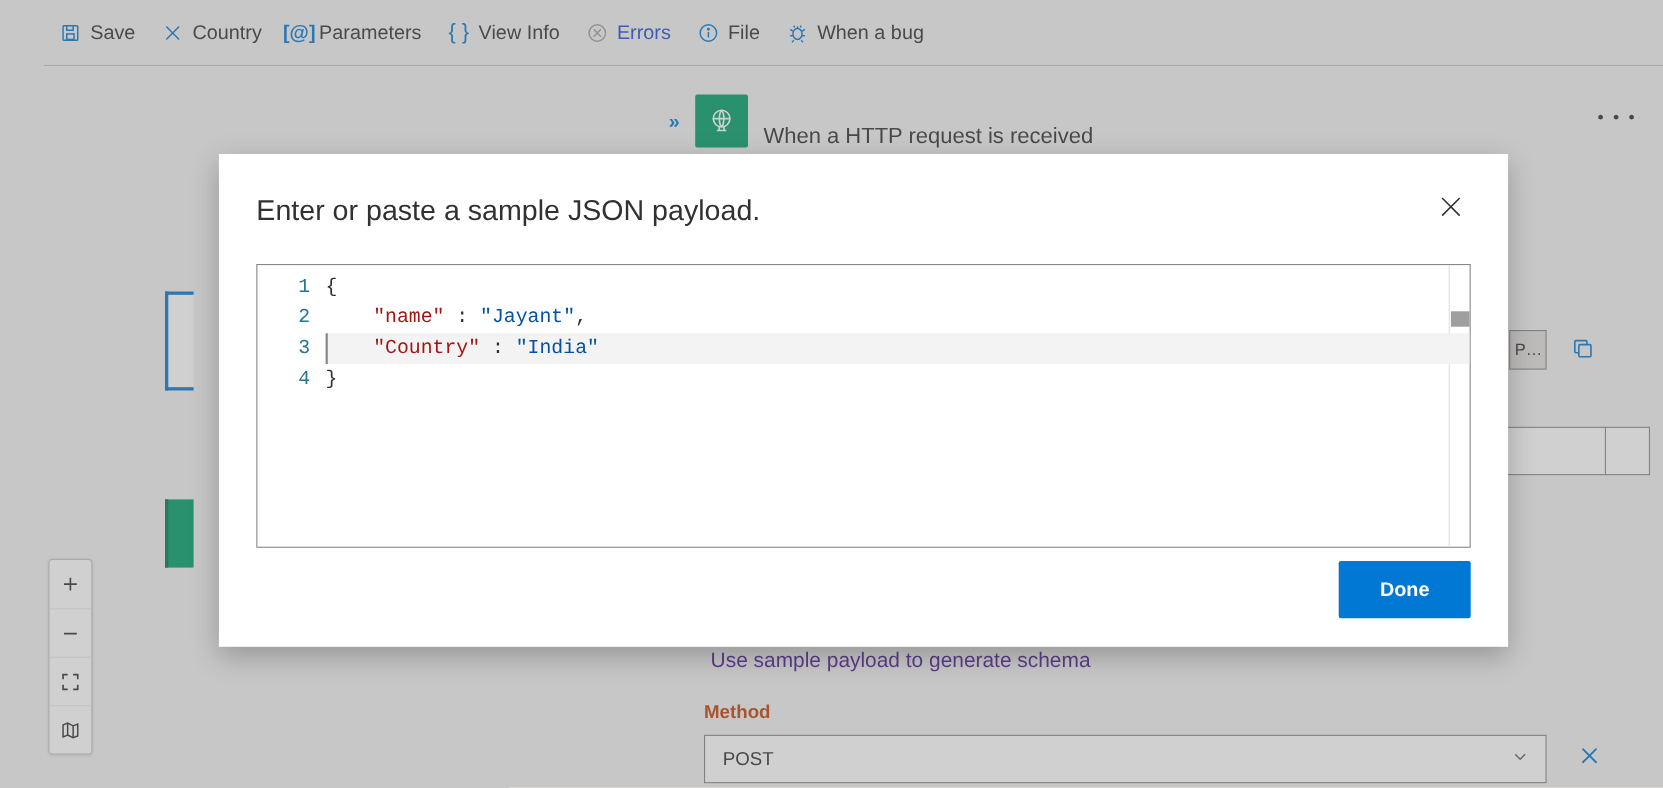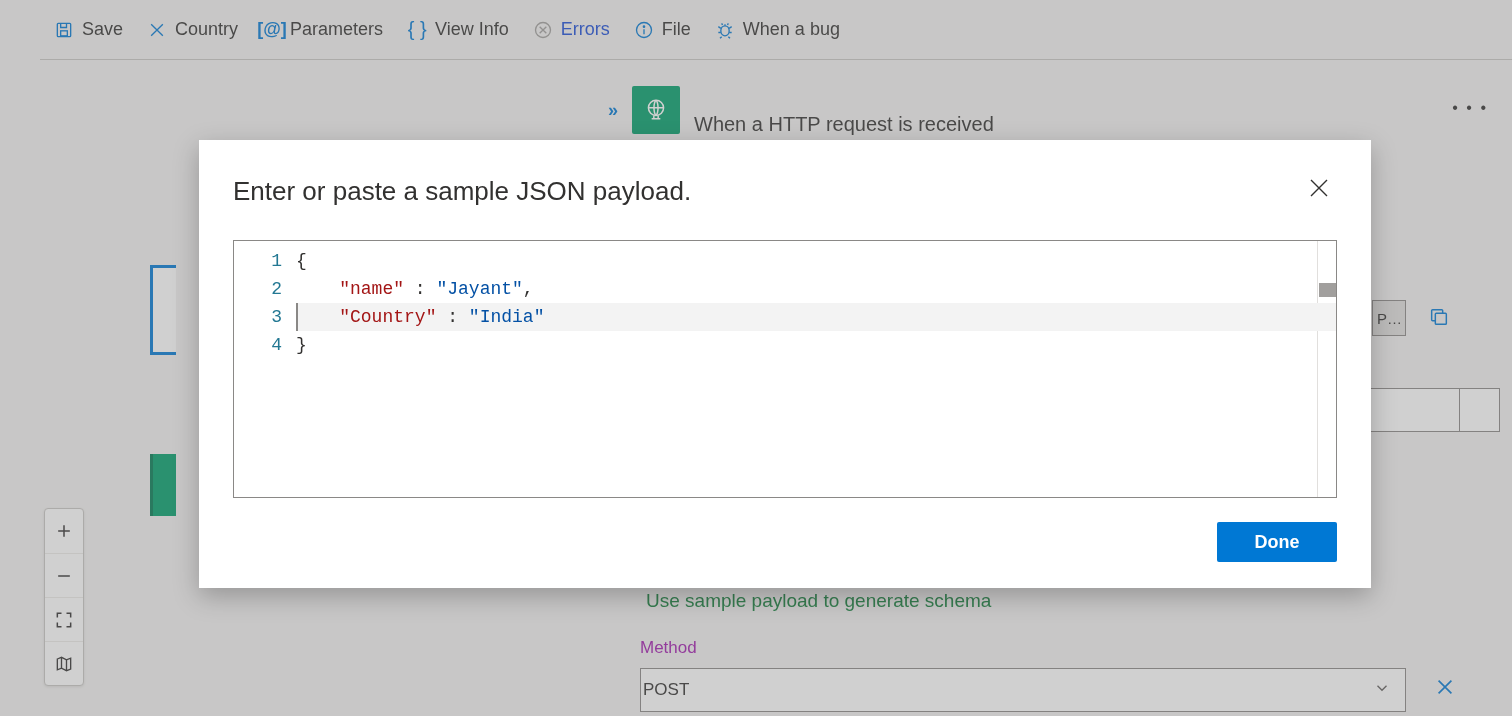--- a/index.html
+++ b/index.html
@@ -29,23 +29,23 @@
   .peek-copy { position:absolute; top:302px; left:1424px; width:30px; height:30px; display:flex; align-items:center; justify-content:center; color:#0078d4;}
   .peek-copy svg { width:22px; height:22px;}
   .peek-box1 { position:absolute; top:388px; left:1360px; width:100px; height:44px; border:1px solid #8a8886; background:#fff;}
   .peek-box2 { position:absolute; top:388px; left:1460px; width:40px; height:44px; border:1px solid #8a8886; background:#fff; border-left:none;}
 
   
   .stub1 { position:absolute; top:265px; left:150px; width:26px; height:90px; border:3px solid #0078d4; background:#fff; border-right:none;}
   .stub2 { position:absolute; top:454px; left:150px; width:26px; height:62px; background:#009e6a; border-left:3px solid #007a52;}
 
   
-  .sample-link { position:absolute; top:590px; left:646px; font-size:19px; color:#15803d; cursor:pointer;}
-  .method-label { position:absolute; top:638px; left:640px; font-size:17px; color:#a21caf;}
-  .method-select { position:absolute; top:668px; left:640px; width:766px; height:44px; border:1px solid #8a8886; background:#fff; display:flex; align-items:center; padding:0 2px; font-size:17px; color:#323130;}
+  .sample-link { position:absolute; top:590px; left:646px; font-size:19px; color:#4c1d95; cursor:pointer;}
+  .method-label { position:absolute; top:638px; left:640px; font-size:17px; color:#c2410c;font-weight:bold;}
+  .method-select { position:absolute; top:668px; left:640px; width:766px; height:44px; border:1px solid #8a8886; background:#fff; display:flex; align-items:center; padding:0 16px; font-size:17px; color:#323130;}
   .method-select .chev { position:absolute; right:14px; color:#605e5c;}
   .method-remove { position:absolute; top:676px; left:1434px; color:#0078d4; font-size:24px; cursor:pointer;}
 
   
   .zoom-panel { position:absolute; left:44px; top:508px; width:40px; background:#fff; border:1px solid #c8c6c4; border-radius:4px; box-shadow:0 1px 3px rgba(0,0,0,0.1);}
   .zoom-btn { width:38px; height:44px; display:flex; align-items:center; justify-content:center; font-size:22px; color:#323130; cursor:pointer;}
   .zoom-btn + .zoom-btn { border-top:1px solid #edebe9;}
   .zoom-btn svg { width:20px; height:20px;}
   .dim { position:absolute; inset:0; background:rgba(120,120,120,0.35);}
 
@@ -62,21 +62,21 @@
   .gutter div { height:28px;}
   .code { padding:6px 0; position:relative; flex:1;}
   .code-line { height:28px; white-space:pre;}
   .tok-brace { color:#323130;}
   .tok-key { color:#a31515;}
   .tok-punct { color:#323130;}
   .tok-str { color:#0451a5;}
   .active-line { background:#f3f3f3; position:absolute; left:0; right:0; height:28px; top:62px; z-index:0;}
   .code .code-line { position:relative; z-index:1;}
   .cursor-bar { position:absolute; left:0px; top:62px; width:2px; height:28px; background:#8a8886;}
-  .done-btn { position:absolute; right:34px; bottom:26px; width:120px; height:40px; background:#0078d4; color:#fff; font-size:18px; border:none; border-radius:2px; font-weight:600; cursor:pointer; display:flex; align-items:center; justify-content:center;}
+  .done-btn { position:absolute; right:34px; bottom:26px; width:120px; height:52px; background:#0078d4; color:#fff; font-size:18px; border:none; border-radius:2px; font-weight:600; cursor:pointer; display:flex; align-items:center; justify-content:center;}
 </style>
 </head>
 <body>
 
 <div class="canvas"></div>
 
 <div class="toolbar">
   <div class="toolbar-item">
     <span class="toolbar-icon">
       <svg viewBox="0 0 24 24" fill="none" stroke="#0078d4" stroke-width="1.6">

